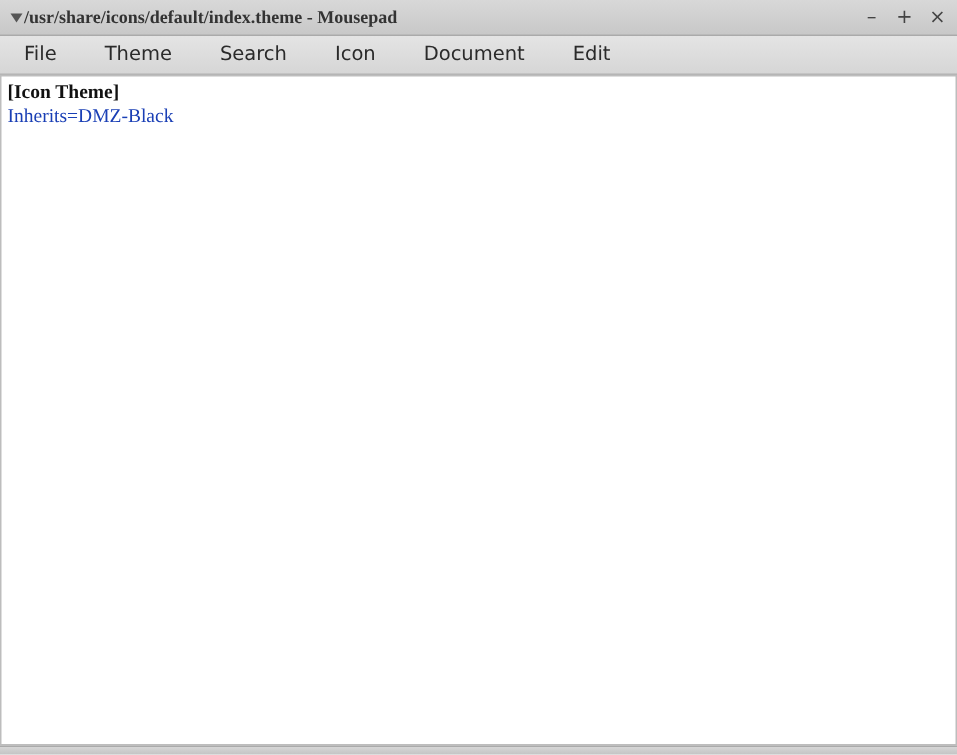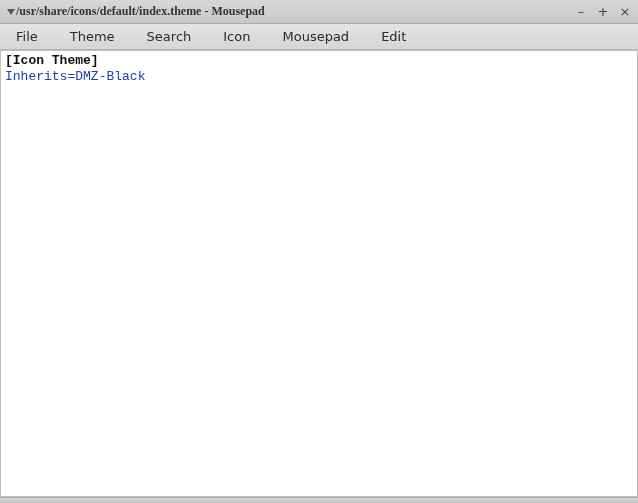--- a/index.html
+++ b/index.html
@@ -66,21 +66,21 @@
       padding: 0;
       display: flex;
       flex-direction: column;
     }
     .editor {
       flex: 1 1 auto;
       background: #ffffff;
       border: 1px solid #bdbdbd;
       margin: 0;
       overflow: auto;
-      font-family: Liberation Mono, monospace;
+      font-family: Liberation Serif, serif;
       font-size: 13px;
       line-height: 1.25;
       padding: 2px 4px;
       white-space: pre;
       color: #2a2a2a;
     }
     .syntax-section { font-weight: bold; color: #111; }
     .syntax-key { color: #1a3fb5; }
     .syntax-value { color: #1a3fb5; }
     .syntax-eq { color: #1a3fb5; }
@@ -107,21 +107,21 @@
     <span class="win-btn">+</span>
     <span class="win-btn">×</span>
   </div>
 </div>
 
 <div class="menubar">
   <div class="menu-item">File</div>
   <div class="menu-item">Theme</div>
   <div class="menu-item">Search</div>
   <div class="menu-item">Icon</div>
-  <div class="menu-item">Mousepad</div>
+  <div class="menu-item">Document</div>
   <div class="menu-item">Edit</div>
 </div>
 
 <div class="editor-wrap">
   <div class="editor"><span class="syntax-section">[Icon Theme]</span>
 <span class="syntax-key">Inherits</span><span class="syntax-eq">=</span><span class="syntax-value">DMZ-Black</span>
 </div>
 </div>
 
 <div class="statusbar"></div>

